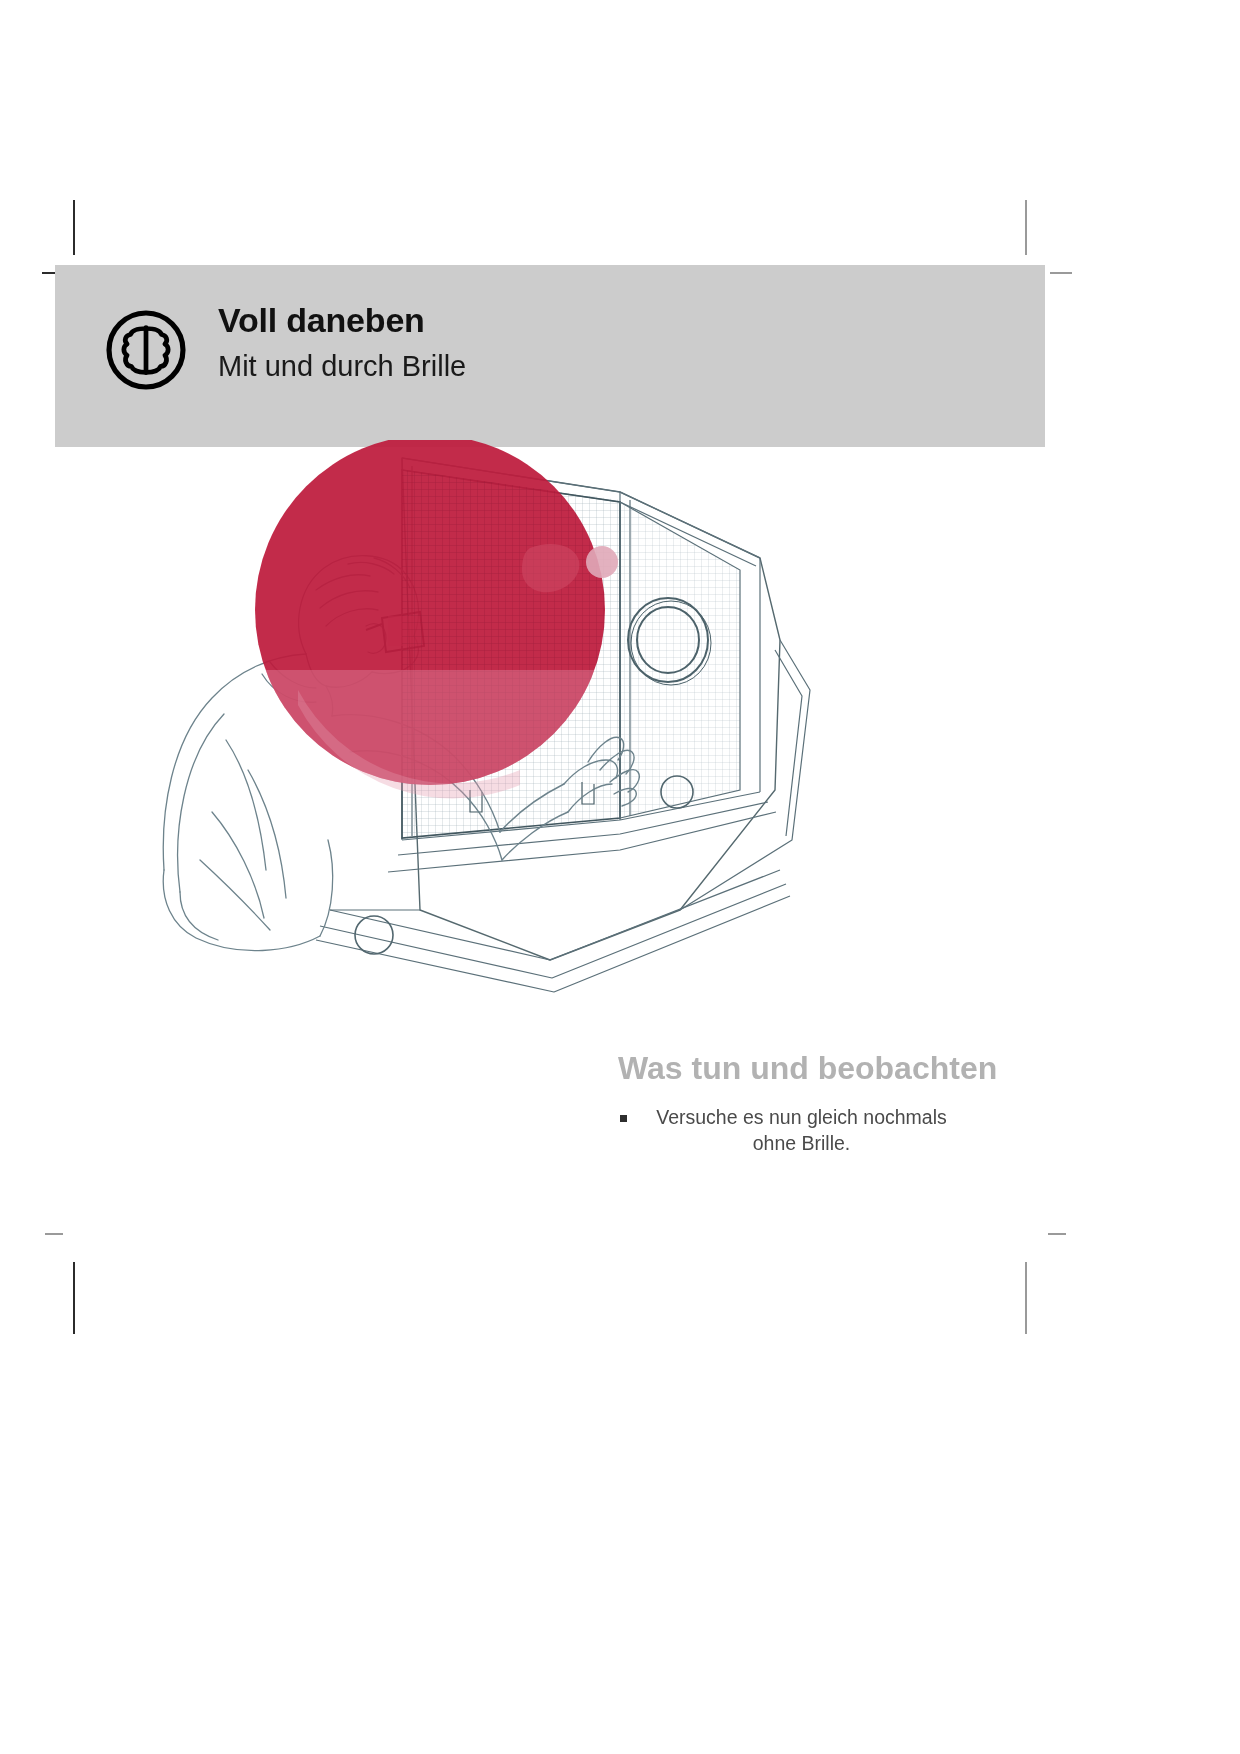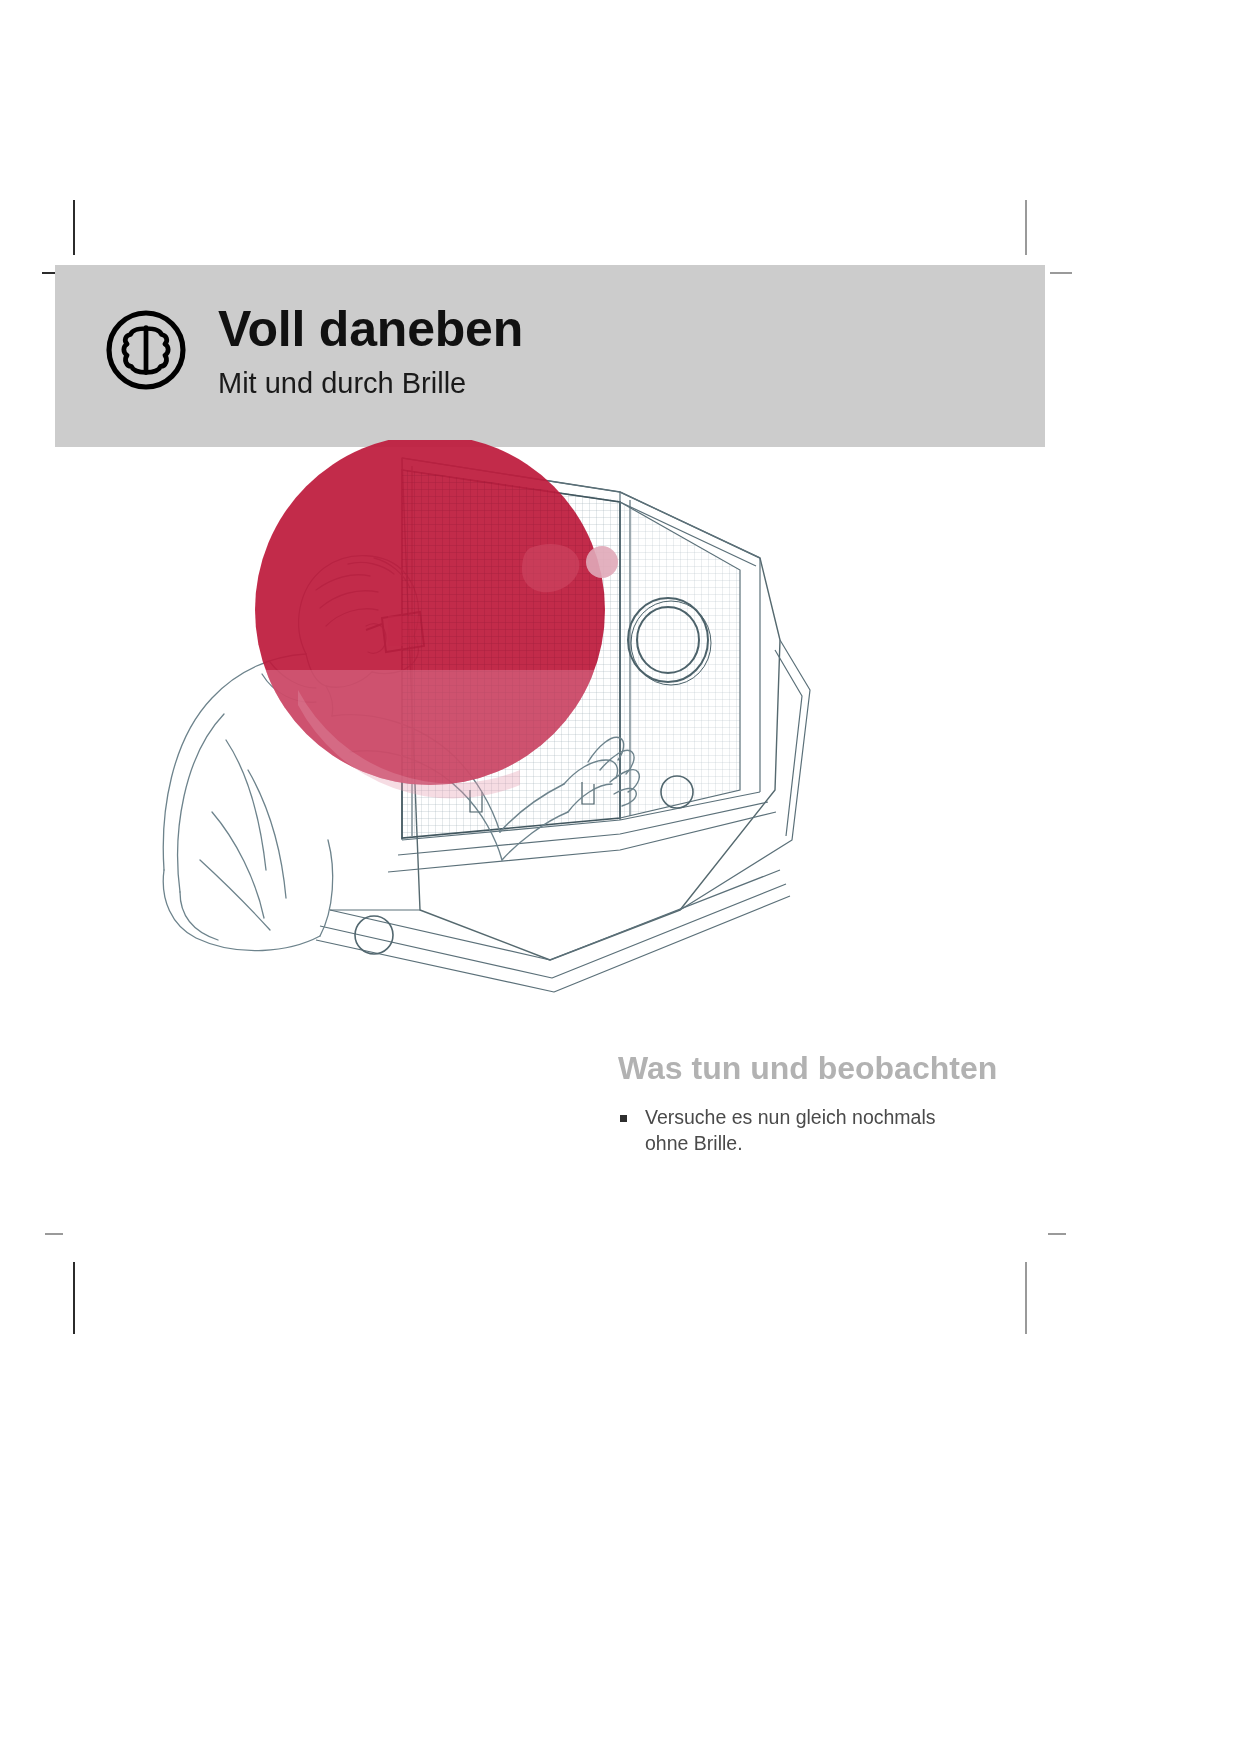--- a/index.html
+++ b/index.html
@@ -43,21 +43,21 @@
     top: 42px;
     width: 86px;
     height: 86px;
   }
   #header-text {
     position: absolute;
     left: 163px;
     top: 38px;
   }
   #header-title {
-    font-size: 50px;
+    font-size: 34px;
     font-weight: bold;
     color: #111111;
     letter-spacing: -0.2px;
     line-height: 1.05;
     margin: 0;
     white-space: nowrap;
   }
   #header-subtitle {
     font-size: 29px;
     font-weight: normal;
@@ -98,21 +98,21 @@
     padding: 0;
   }
   ul.steps li {
     position: relative;
     padding-left: 27px;
     margin-bottom: 22px;
     font-size: 19.5px;
     line-height: 1.33;
     color: #4a4a4a;
   }
-  ul.steps li:last-child { margin-bottom: 8px; }
+  ul.steps li:last-child { margin-bottom: 8px; text-align: center; }
   ul.steps li .bullet {
     position: absolute;
     left: 2px;
     top: 10px;
     width: 7px;
     height: 7px;
     background: #2e2e2e;
   }
 </style>
 </head>

